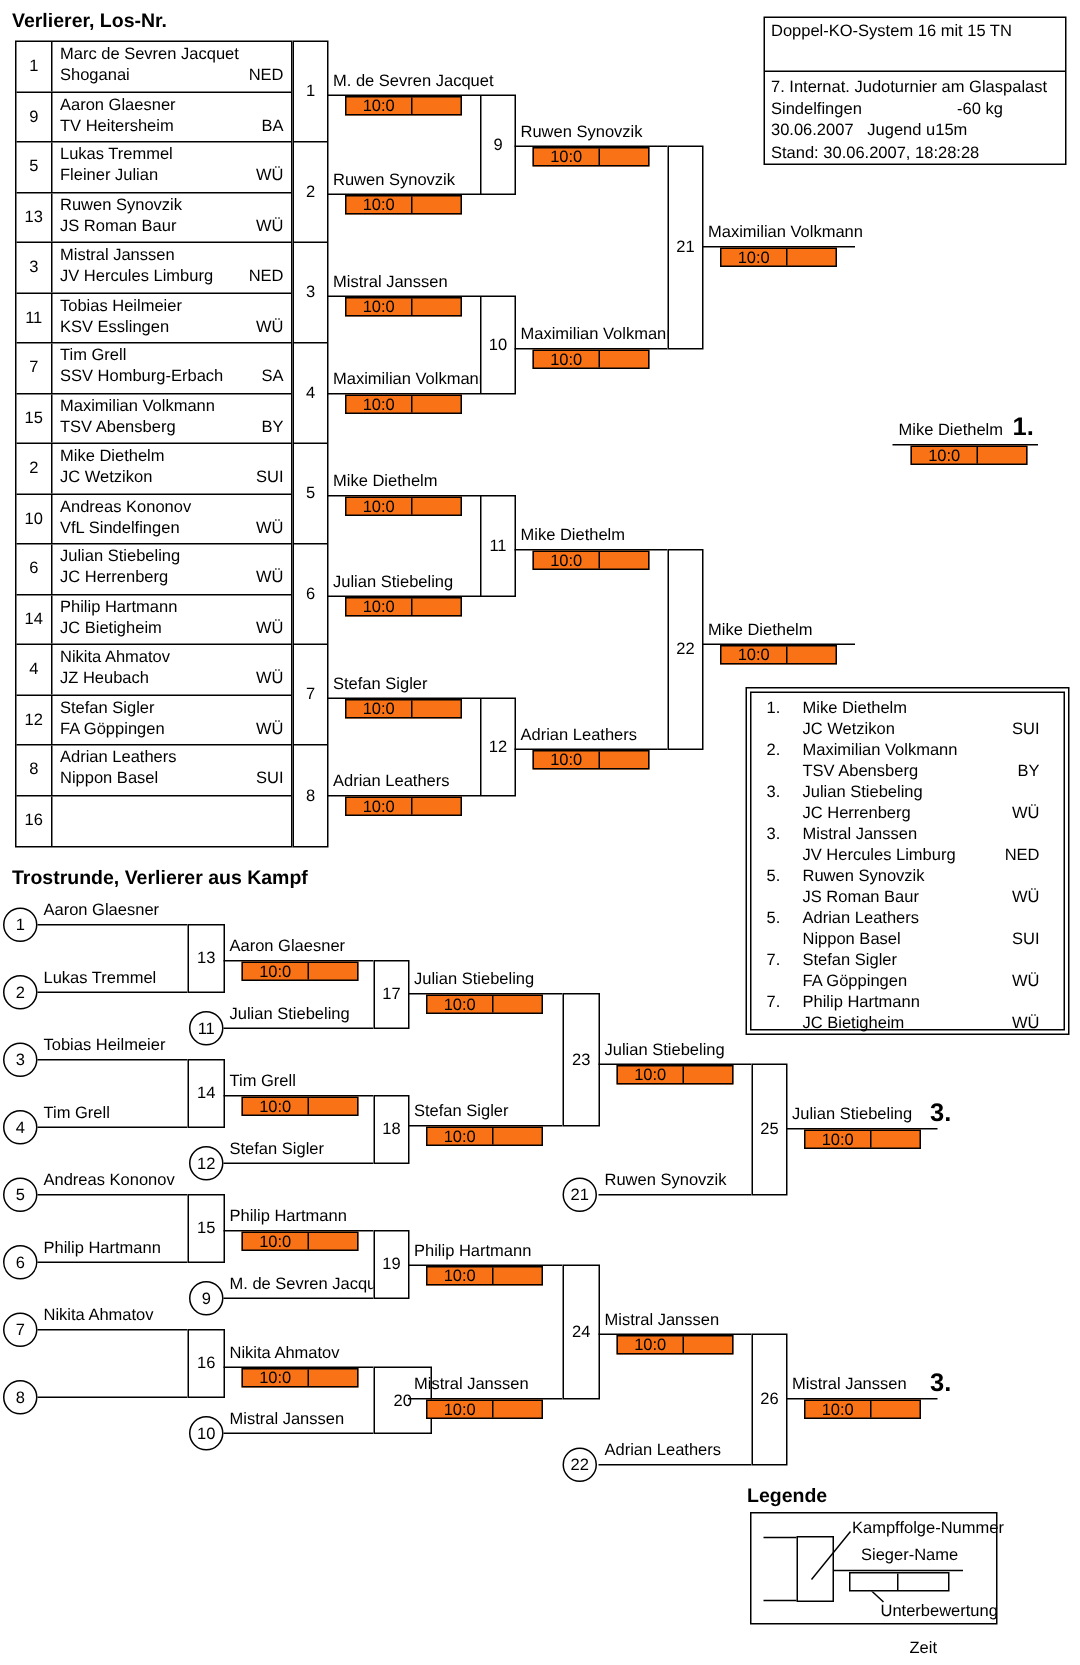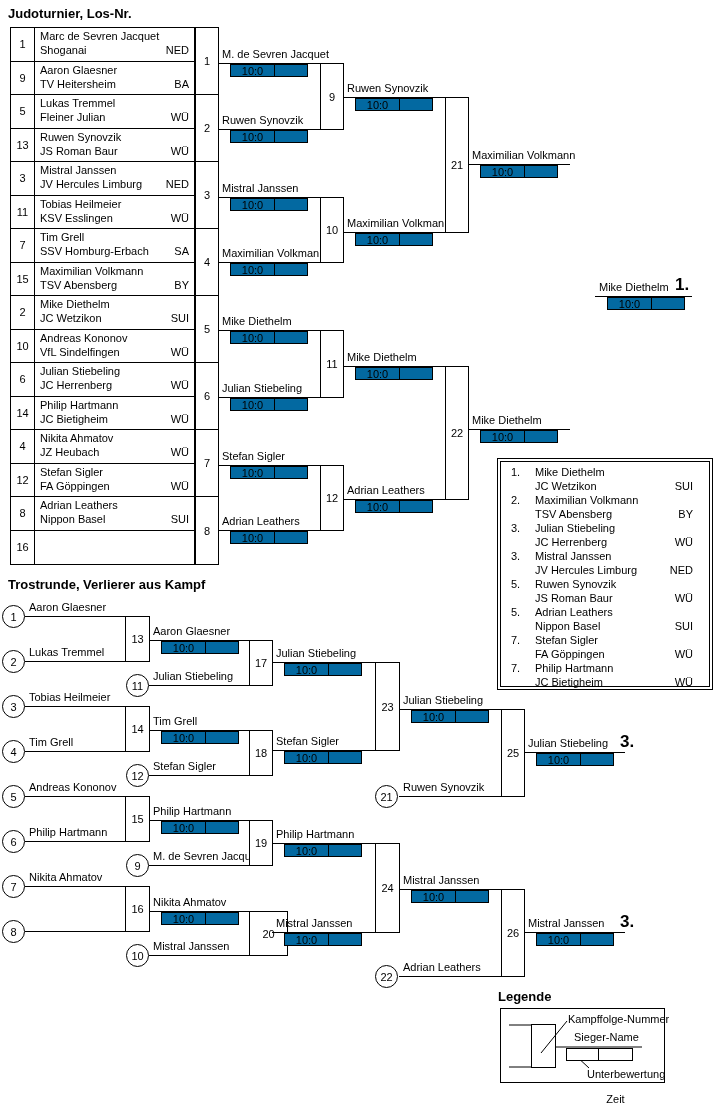--- a/index.html
+++ b/index.html
@@ -21,21 +21,21 @@
   
   .r1col { position:absolute; border:1px solid #000; background:#fff; }
   .r1cell { height:67px; border-bottom:1px solid #000; display:flex; align-items:center; justify-content:center; }
   .r1cell:last-child { border-bottom:none; }
 
   
   .entry { position:absolute; height:32px; }
   .nm { position:absolute; left:4px; top:1px; white-space:nowrap; }
   .ln { position:absolute; left:0; top:16px; width:100%; border-top:1px solid #000; }
   .sb { position:absolute; left:12px; top:17px; width:78px; height:13px; border:1px solid #000;
-        display:flex; background:#0369a1; }
+        display:flex; background:#f97316; }
   .sc { width:44px; border-right:1px solid #000; text-align:center; line-height:12px; }
   .tc { flex:1; }
   .place { position:absolute; font-size:17px; font-weight:bold; white-space:nowrap; }
 
   
   .mb { position:absolute; border:1px solid #000; background:#fff;
         display:flex; align-items:center; justify-content:center; }
 
   
   .cir { position:absolute; width:23px; height:23px; border:1px solid #000; border-radius:50%;
@@ -68,24 +68,33 @@
   .lg-c1 { width:32px; border-right:1px solid #000; }
   .lg-c2 { flex:1; text-align:center; line-height:12px;margin-top:44px; }
 
   .footer { position:absolute; white-space:nowrap; }
 </style>
 </head>
 <body>
 
 <div id="canvas">
 
-  <div class="ttl" style="left:8px;top:6px">Judoturnier, Los-Nr.</div>
+  <div class="ttl" style="left:8px;top:6px">Verlierer, Los-Nr.</div>
   <div class="ttl" style="left:8px;top:577px">Trostrunde, Verlierer aus Kampf</div>
   <div class="ttl" style="left:498px;top:989px">Legende</div>
 
+  <div class="infobox" style="left:509px;top:11px;width:202px;height:99px">
+    <div class="info-top">Doppel-KO-System 16 mit 15 TN</div>
+    <div class="info-bottom">
+      <div>7. Internat. Judoturnier am Glaspalast</div>
+      <div class="loc-line"><span>Sindelfingen</span><span class="wt">-60 kg</span></div>
+      <div>30.06.2007   Jugend u15m</div>
+      <div>Stand: 30.06.2007, 18:28:28</div>
+    </div>
+  </div>
 
   <div class="tbl" style="left:10px;top:27px;width:185px;height:538px">
 
       <div class="trow">
         <div class="lot">1</div>
         <div class="pn">Marc de Sevren Jacquet</div>
         <div class="pc">Shoganai</div>
         <div class="ps">NED</div>
       </div>
 

